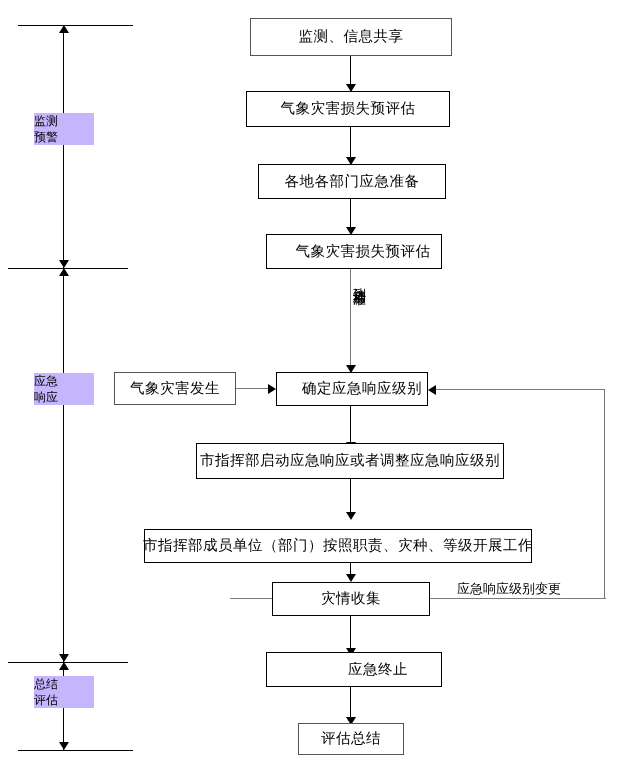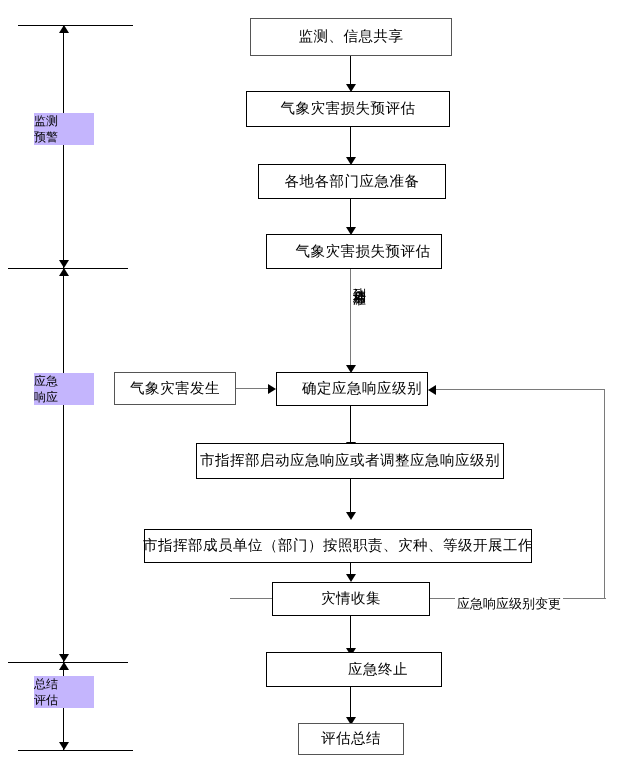--- a/index.html
+++ b/index.html
@@ -189,21 +189,21 @@
   <div class="vline" style="left:350px; top:615px; height:34px;"></div>
   <div class="arrow-down" style="left:346px; top:648px;"></div>
 
   <div class="vline" style="left:350px; top:686px; height:32px;"></div>
   <div class="arrow-down" style="left:346px; top:717px;"></div>
 
   <div class="hline grey" style="left:430px; top:598px; width:176px;"></div>
   <div class="vline grey" style="left:604px; top:389px; height:210px;"></div>
   <div class="hline grey" style="left:436px; top:389px; width:169px;"></div>
   <div class="arrow-left" style="left:428px; top:385px;"></div>
-  <div class="edge-label" style="left:455px; top:595px;">应急响应级别变更</div>
+  <div class="edge-label" style="left:455px; top:580px;">应急响应级别变更</div>
 
   <div class="node rounded" style="left:250px; top:18px; width:202px; height:38px;">监测、信息共享</div>
 
   <div class="node" style="left:246px; top:91px; width:204px; height:36px;">气象灾害损失预评估</div>
 
   <div class="node" style="left:258px; top:164px; width:188px; height:35px;">各地各部门应急准备</div>
 
   <div class="node" style="left:266px; top:234px; width:176px; height:35px;padding-left:18px;">气象灾害损失预评估</div>
 
   <div class="node rounded" style="left:114px; top:372px; width:122px; height:33px;">气象灾害发生</div>

